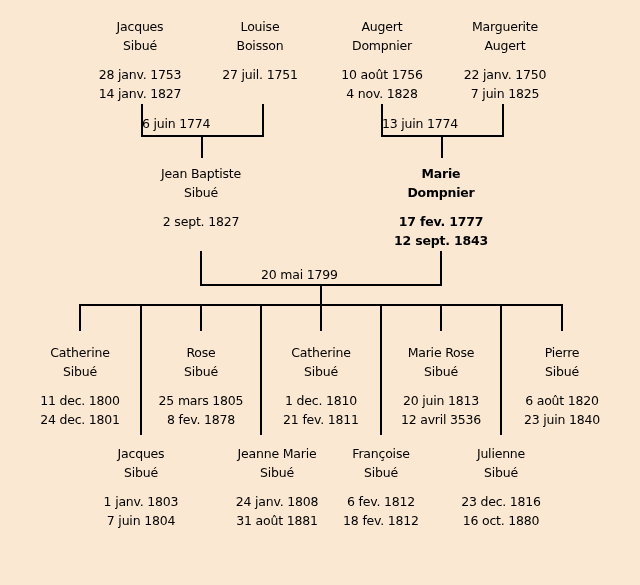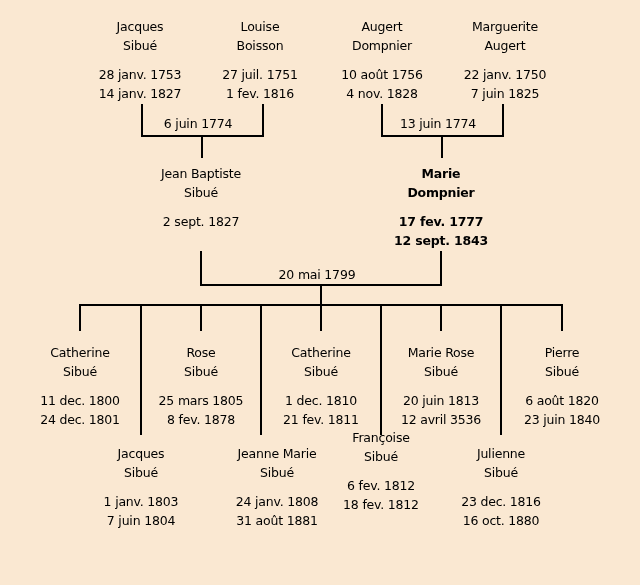--- a/index.html
+++ b/index.html
@@ -10,21 +10,21 @@
     color:#000;
   }
   .line { position:absolute; background:#000; }
   .h { height:2px; }
   .v { width:2px; }
   .person { position:absolute; width:122px; text-align:center;
             font-size:12.5px; line-height:19px; letter-spacing:-0.2px; }
   .pname div, .pdates div { white-space:nowrap; }
   .pdates { margin-top:10px; }
   .emphasis { font-weight:bold; }
-  .mlabel { position:absolute; width:112px; text-align:center;
+  .mlabel { position:absolute; width:112px; text-align:left;
             font-size:12.5px; line-height:19px; letter-spacing:-0.2px; }
 </style>
 </head>
 <body>
 
 <div class="canvas" style="background: rgb(250, 232, 210); color: rgb(0, 0, 0);">
 
   <div class="line v" style="left: 141px; top: 104px; height: 32px; background: rgb(0, 0, 0);"></div>
   <div class="line v" style="left: 262px; top: 104px; height: 32px; background: rgb(0, 0, 0);"></div>
   <div class="line h" style="left: 141px; top: 135px; width: 123px; background: rgb(0, 0, 0);"></div>
@@ -67,21 +67,20 @@
       <div>14 janv. 1827</div>
     </div>
   </div>
   <div class="person" style="left:199px;top:17px">
     <div class="pname">
       <div>Louise</div>
       <div>Boisson</div>
     </div>
     <div class="pdates">
       <div>27 juil. 1751</div>
-      <div>1 fev. 1816</div>
     </div>
   </div>
   <div class="person" style="left:321px;top:17px">
     <div class="pname">
       <div>Augert</div>
       <div>Dompnier</div>
     </div>
     <div class="pdates">
       <div>10 août 1756</div>
       <div>4 nov. 1828</div>
@@ -182,21 +181,21 @@
   <div class="person" style="left:216px;top:444px">
     <div class="pname">
       <div>Jeanne Marie</div>
       <div>Sibué</div>
     </div>
     <div class="pdates">
       <div>24 janv. 1808</div>
       <div>31 août 1881</div>
     </div>
   </div>
-  <div class="person" style="left:320px;top:428px">
+  <div class="person" style="left:320px;top:444px">
     <div class="pname">
       <div>Françoise</div>
       <div>Sibué</div>
     </div>
     <div class="pdates">
       <div>6 fev. 1812</div>
       <div>18 fev. 1812</div>
     </div>
   </div>
   <div class="person" style="left:440px;top:444px">

